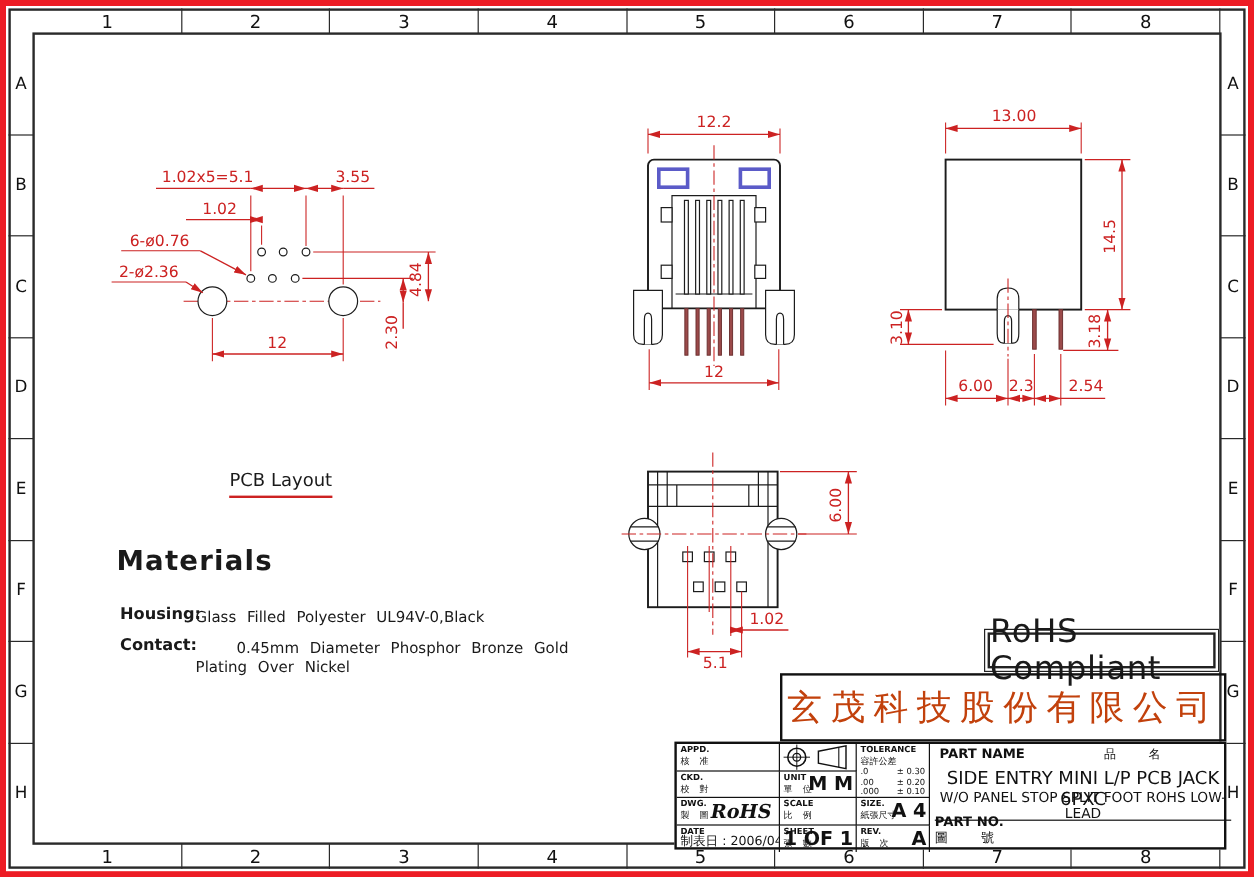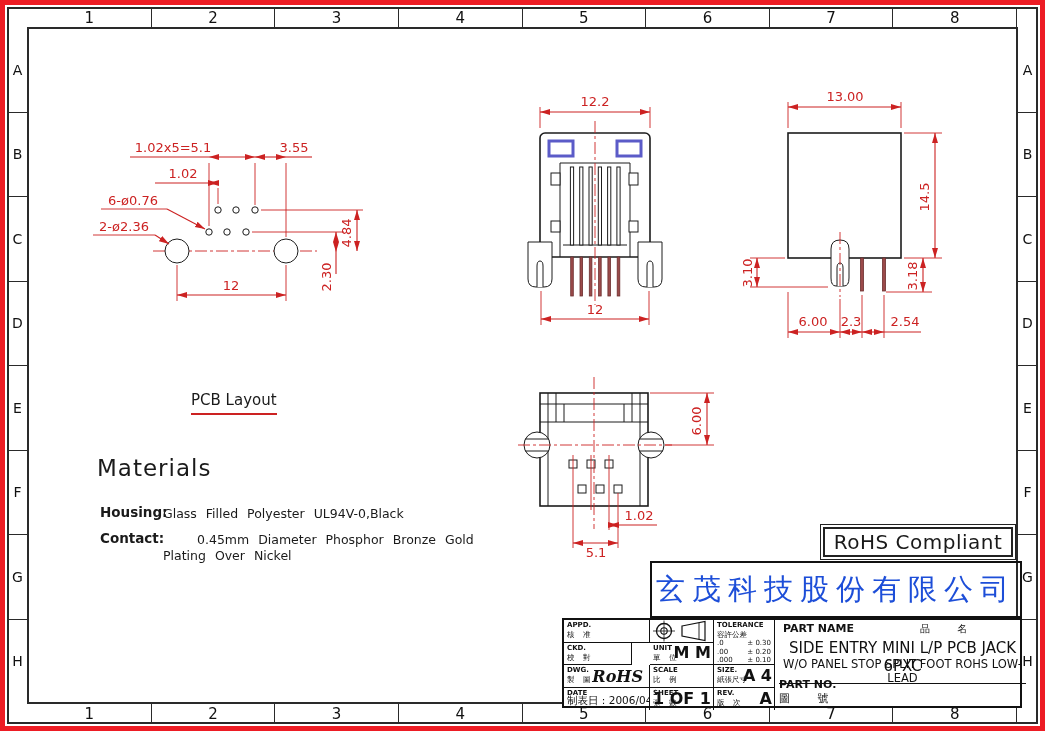--- a/index.html
+++ b/index.html
@@ -26,35 +26,35 @@
   .ol{fill:#fff;stroke:#1c1c1c;stroke-width:1.6;}
   .ol2{fill:#fff;stroke:#1c1c1c;stroke-width:1;}
   .lnk{fill:none;stroke:#1c1c1c;stroke-width:1;}
   .pin{fill:#9b4a4a;stroke:#6b2f2f;stroke-width:0.8;}
   .latch{fill:#fff;stroke:#5b5bc8;stroke-width:3;}
   .cl{fill:none;stroke:#cc2222;stroke-width:0.9;stroke-dasharray:12 3 3 3;}
   .dml{fill:none;stroke:#cc2222;stroke-width:1.1;}
   .ext{fill:none;stroke:#cc2222;stroke-width:0.9;}
   .dimtxt{fill:#cc2222;font:13px "DejaVu Sans",sans-serif;text-anchor:middle;}
   
-  .pcb-title{position:absolute;left:186px;top:386px;width:86px;
+  .pcb-title{position:absolute;left:186px;top:386px;width:86px;text-align:center;
       font-size:15px;color:#1a1a1a;border-bottom:2px solid #cc2222;padding-bottom:4px;}
-  .materials-title{position:absolute;left:92px;top:450px;font-size:23px;letter-spacing:1px;color:#1a1a1a;}
+  .materials-title{position:absolute;left:92px;top:450px;font-size:23px;letter-spacing:1px;color:#1a1a1a;font-weight:bold;}
   .mat-label{position:absolute;font-size:13.5px;font-weight:bold;color:#1a1a1a;}
   .mat-value{position:absolute;font-size:12.5px;color:#1a1a1a;word-spacing:5px;}
   
   .rohs{position:absolute;left:815px;top:519px;width:196px;height:36px;border:1.5px solid #222;
       padding:2px;box-sizing:border-box;background:#fff;}
   .rohs-inner{width:100%;height:100%;border:2.5px solid #222;box-sizing:border-box;
-      display:flex;align-items:center;justify-content:center;font-size:20px;letter-spacing:0.5px;color:#1a1a1a;}
+      display:flex;align-items:center;justify-content:center;font-size:27px;letter-spacing:0.5px;color:#1a1a1a;}
   
   .company{position:absolute;left:645px;top:556px;width:372px;height:57px;border:2px solid #111;
       box-sizing:border-box;display:flex;align-items:center;justify-content:center;
       font-family:"DejaVu Serif","Liberation Serif",serif;font-size:29px;letter-spacing:7px;
-      white-space:nowrap;color:#1d4ed8;}
+      white-space:nowrap;color:#c2410c;}
   
   .tblock{position:absolute;left:557px;top:613px;width:460px;height:90px;border:2px solid #111;
       box-sizing:border-box;background:#fff;padding-left:44px;}
   .tb-cell{position:absolute;box-sizing:border-box;overflow:hidden;}
   .br{border-right:1.5px solid #111;} .bb{border-bottom:1.5px solid #111;}
   .tb-lbl{position:absolute;left:3px;top:1px;font-size:7px;font-weight:bold;line-height:8px;}
   .tb-cn{position:absolute;left:3px;top:10px;font-size:7.5px;letter-spacing:3px;}
   .tb-val{position:absolute;right:2px;bottom:2px;font-size:16px;font-weight:bold;}
   .sign{position:absolute;right:6px;bottom:1px;font-family:"DejaVu Serif",serif;font-style:italic;
       font-weight:bold;font-size:16px;}
@@ -281,21 +281,21 @@
     <div class="rohs-inner">RoHS Compliant</div>
   </div>
 
   <div class="company">玄茂科技股份有限公司</div>
 
   <div class="tblock">
     <div class="tb-cell br bb" style="left:0;top:0;width:86px;height:23px;">
       <span class="tb-lbl">APPD.</span>
       <span class="tb-cn">核 准</span>
     </div>
-    <div class="tb-cell br bb" style="left:0;top:23px;width:68px;height:22px;">
+    <div class="tb-cell br bb" style="left:0;top:23px;width:86px;height:22px;">
       <span class="tb-lbl">CKD.</span>
       <span class="tb-cn">校 對</span>
     </div>
     <div class="tb-cell br bb" style="left:0;top:45px;width:86px;height:23px;">
       <span class="tb-lbl">DWG.</span>
       <span class="tb-cn">製 圖</span>
       <span class="sign">RoHS</span>
     </div>
     <div class="tb-cell br" style="left:0;top:68px;width:86px;height:22px;">
       <span class="tb-lbl">DATE</span>

